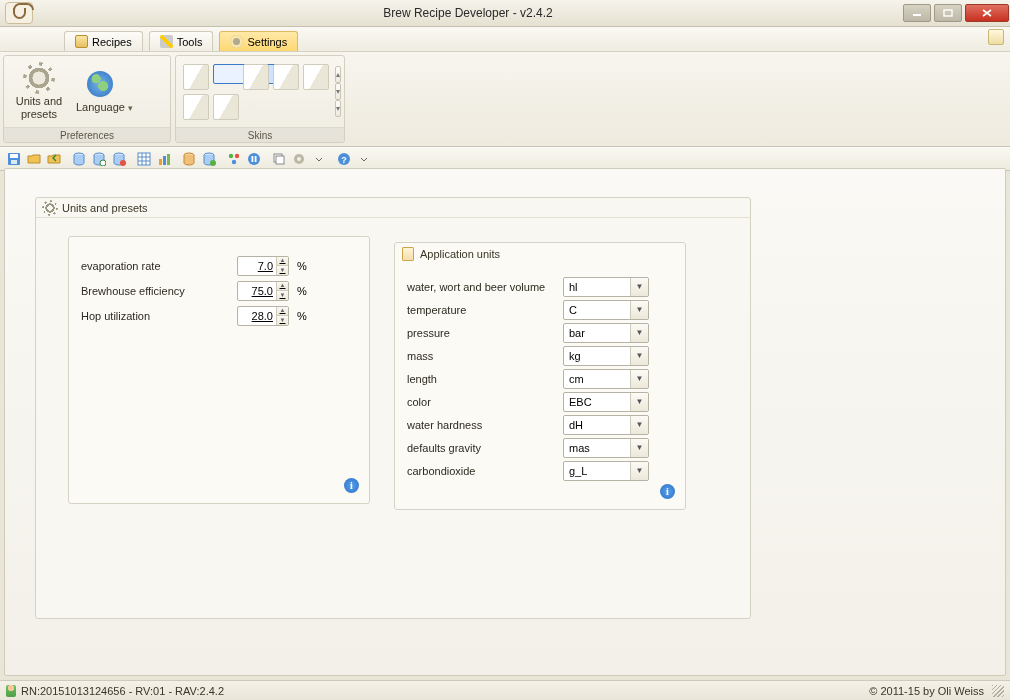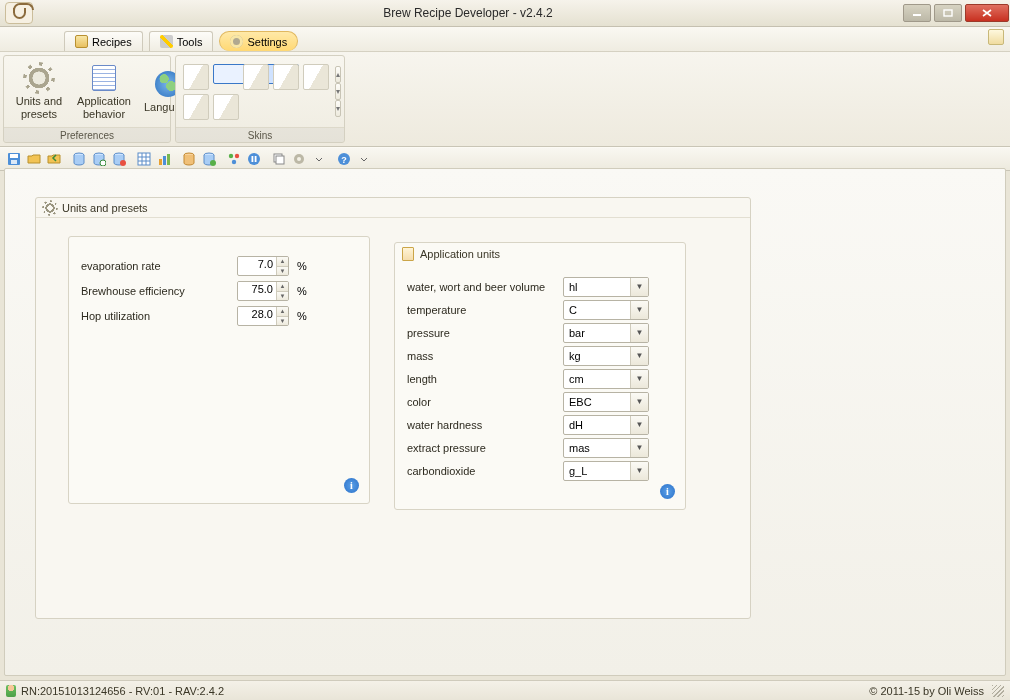--- a/index.html
+++ b/index.html
@@ -14,21 +14,21 @@
   .titlebar .title { flex:1; text-align:center; font-size:12px; }
   .winbtns { display:flex; gap:0; margin-right:1px; }
   .winbtn { width:28px; height:18px; border:1px solid #a0998a; border-radius:2px; margin-left:3px; display:flex; align-items:center; justify-content:center; color:#fff; }
   .winbtn.min,.winbtn.max { background:linear-gradient(#d7d3c2,#bcb8a7); color:#3a3a3a; }
   .winbtn.close { width:44px; background:linear-gradient(#e07060,#c83020); border-color:#9c3a2a; }
   .winbtn svg { display:block; }
 
   
   .ribbontabs { height:25px; background:linear-gradient(#faf8f2,#efece1); border-bottom:1px solid #d5d1c2; display:flex; align-items:flex-end; padding-left:64px; position:relative; }
   .rtab { height:20px; padding:0 10px; margin-right:6px; border:1px solid #cfcabb; border-bottom:none; border-radius:3px 3px 0 0; display:flex; align-items:center; gap:4px; background:linear-gradient(#fdfcf8,#f0ede3); cursor:pointer; }
-  .rtab.active { background:linear-gradient(#ffe9a8,#ffd873); border-color:#e0b860;border-radius:10px; }
+  .rtab.active { background:linear-gradient(#ffe9a8,#ffd873); border-color:#e0b860; }
   .rtab .ico { width:13px; height:13px; display:inline-block; }
   .rtab-notebook { background:linear-gradient(#f8e6a6,#e8c060); border:1px solid #b89030; border-radius:2px; }
   .rtab-wrench { background:linear-gradient(45deg,#ccc 40%,#fc0 40%,#fc0 60%,#ccc 60%); border-radius:2px; }
   .rtab-gear { border-radius:50%; background:#b0a890; box-shadow:inset 0 0 0 3px #f8e6a6; }
   .ribbontabs .far-right { position:absolute; right:6px; top:2px; width:16px; height:16px; border:1px solid #c8b878; border-radius:2px; background:linear-gradient(#fef8de,#f0dca0); }
 
   
   .ribbon { height:95px; background:linear-gradient(#f7f5ee,#eeeade); border-bottom:1px solid #c9c5b6; display:flex; padding:3px; font-size:11px; }
   .ribgroup { border:1px solid #d4d0c1; border-radius:3px; margin-right:4px; display:flex; flex-direction:column; background:linear-gradient(#f8f6ef,#efece1); }
   .ribgroup-body { flex:1; display:flex; align-items:center; padding:2px 4px; }
@@ -61,21 +61,21 @@
 
   .grp { position:absolute; border:1px solid #d8d4c5; border-radius:3px; background:#fbfaf5; }
   .grp1 { top:38px; left:32px; width:302px; height:268px; }
   .grp2 { top:44px; left:358px; width:292px; height:268px; }
   .grp-h { height:22px; display:flex; align-items:center; gap:6px; padding:0 7px; color:#3a3626; }
   .grp-h .hico { width:12px; height:14px; border:1px solid #cba548; border-radius:1px; background:linear-gradient(#fff4d6,#f5ddad); }
 
   .frm { padding:6px 12px 0 12px; }
   .row { display:flex; align-items:center; height:25px; }
   .row .lbl { width:156px; color:#2d2a1f; }
-  .spin { width:52px; height:20px; border:1px solid #b7b3a4; border-radius:2px; display:flex; align-items:flex-start; background:#fff; overflow:hidden; }
+  .spin { width:52px; height:20px; border:1px solid #b7b3a4; border-radius:2px; display:flex; align-items:center; background:#fff; overflow:hidden;text-decoration:underline; }
   .spin input { border:none; width:38px; text-align:right; padding-right:3px; font:inherit; outline:none; }
   .spin .sbtns { width:14px; display:flex; flex-direction:column; border-left:1px solid #cfcbbc; }
   .spin .sbtns div { flex:1; font-size:6px; text-align:center; line-height:9px; color:#666; border:0; background:linear-gradient(#fbfaf5,#ece8da); cursor:pointer; }
   .spin .sbtns div+div { border-top:1px solid #cfcbbc; }
   .unit { margin-left:8px; }
 
   .sel { width:86px; height:20px; border:1px solid #b7b3a4; border-radius:2px; display:flex; align-items:center; background:#fff; }
   .sel span { flex:1; padding:0 5px; }
   .sel .sd { width:18px; height:100%; border-left:1px solid #cfcbbc; background:linear-gradient(#fbfaf5,#ece8da); display:flex; align-items:center; justify-content:center; font-size:8px; color:#555; cursor:pointer; border-radius:0 1px 1px 0; }
 
@@ -132,26 +132,20 @@
 </div>
 
 <div class="ribbon">
   <div class="ribgroup" style="width:168px">
     <div class="ribgroup-body">
       <div class="ribbtn">
         <div class="bigico">
             <div class="cogbig"></div>
           </div>
         <span style="width:50px">Units and presets</span>
-      </div>
-      <div class="ribbtn">
-        <div class="bigico">
-            <div class="listbig"></div>
-          </div>
-        <span style="width:56px">Application behavior</span>
       </div>
       <div class="ribbtn">
         <div class="bigico">
             <div class="globebig"></div>
           </div>
         <span style="width:48px" class="drop-caret">Language</span>
       </div>
     </div>
     <div class="ribgroup-label">Preferences</div>
   </div>
@@ -386,21 +380,21 @@
             </div>
           </div>
         <div class="row" style="height:23px">
             <span class="lbl" style="width:156px">water hardness</span>
             <div class="sel">
               <span>dH</span>
               <div class="sd">▼</div>
             </div>
           </div>
         <div class="row" style="height:23px">
-            <span class="lbl" style="width:156px">extract pressure</span>
+            <span class="lbl" style="width:156px">defaults gravity</span>
             <div class="sel">
               <span>mas</span>
               <div class="sd">▼</div>
             </div>
           </div>
         <div class="row" style="height:23px">
             <span class="lbl" style="width:156px">carbondioxide</span>
             <div class="sel">
               <span>g_L</span>
               <div class="sd">▼</div>

